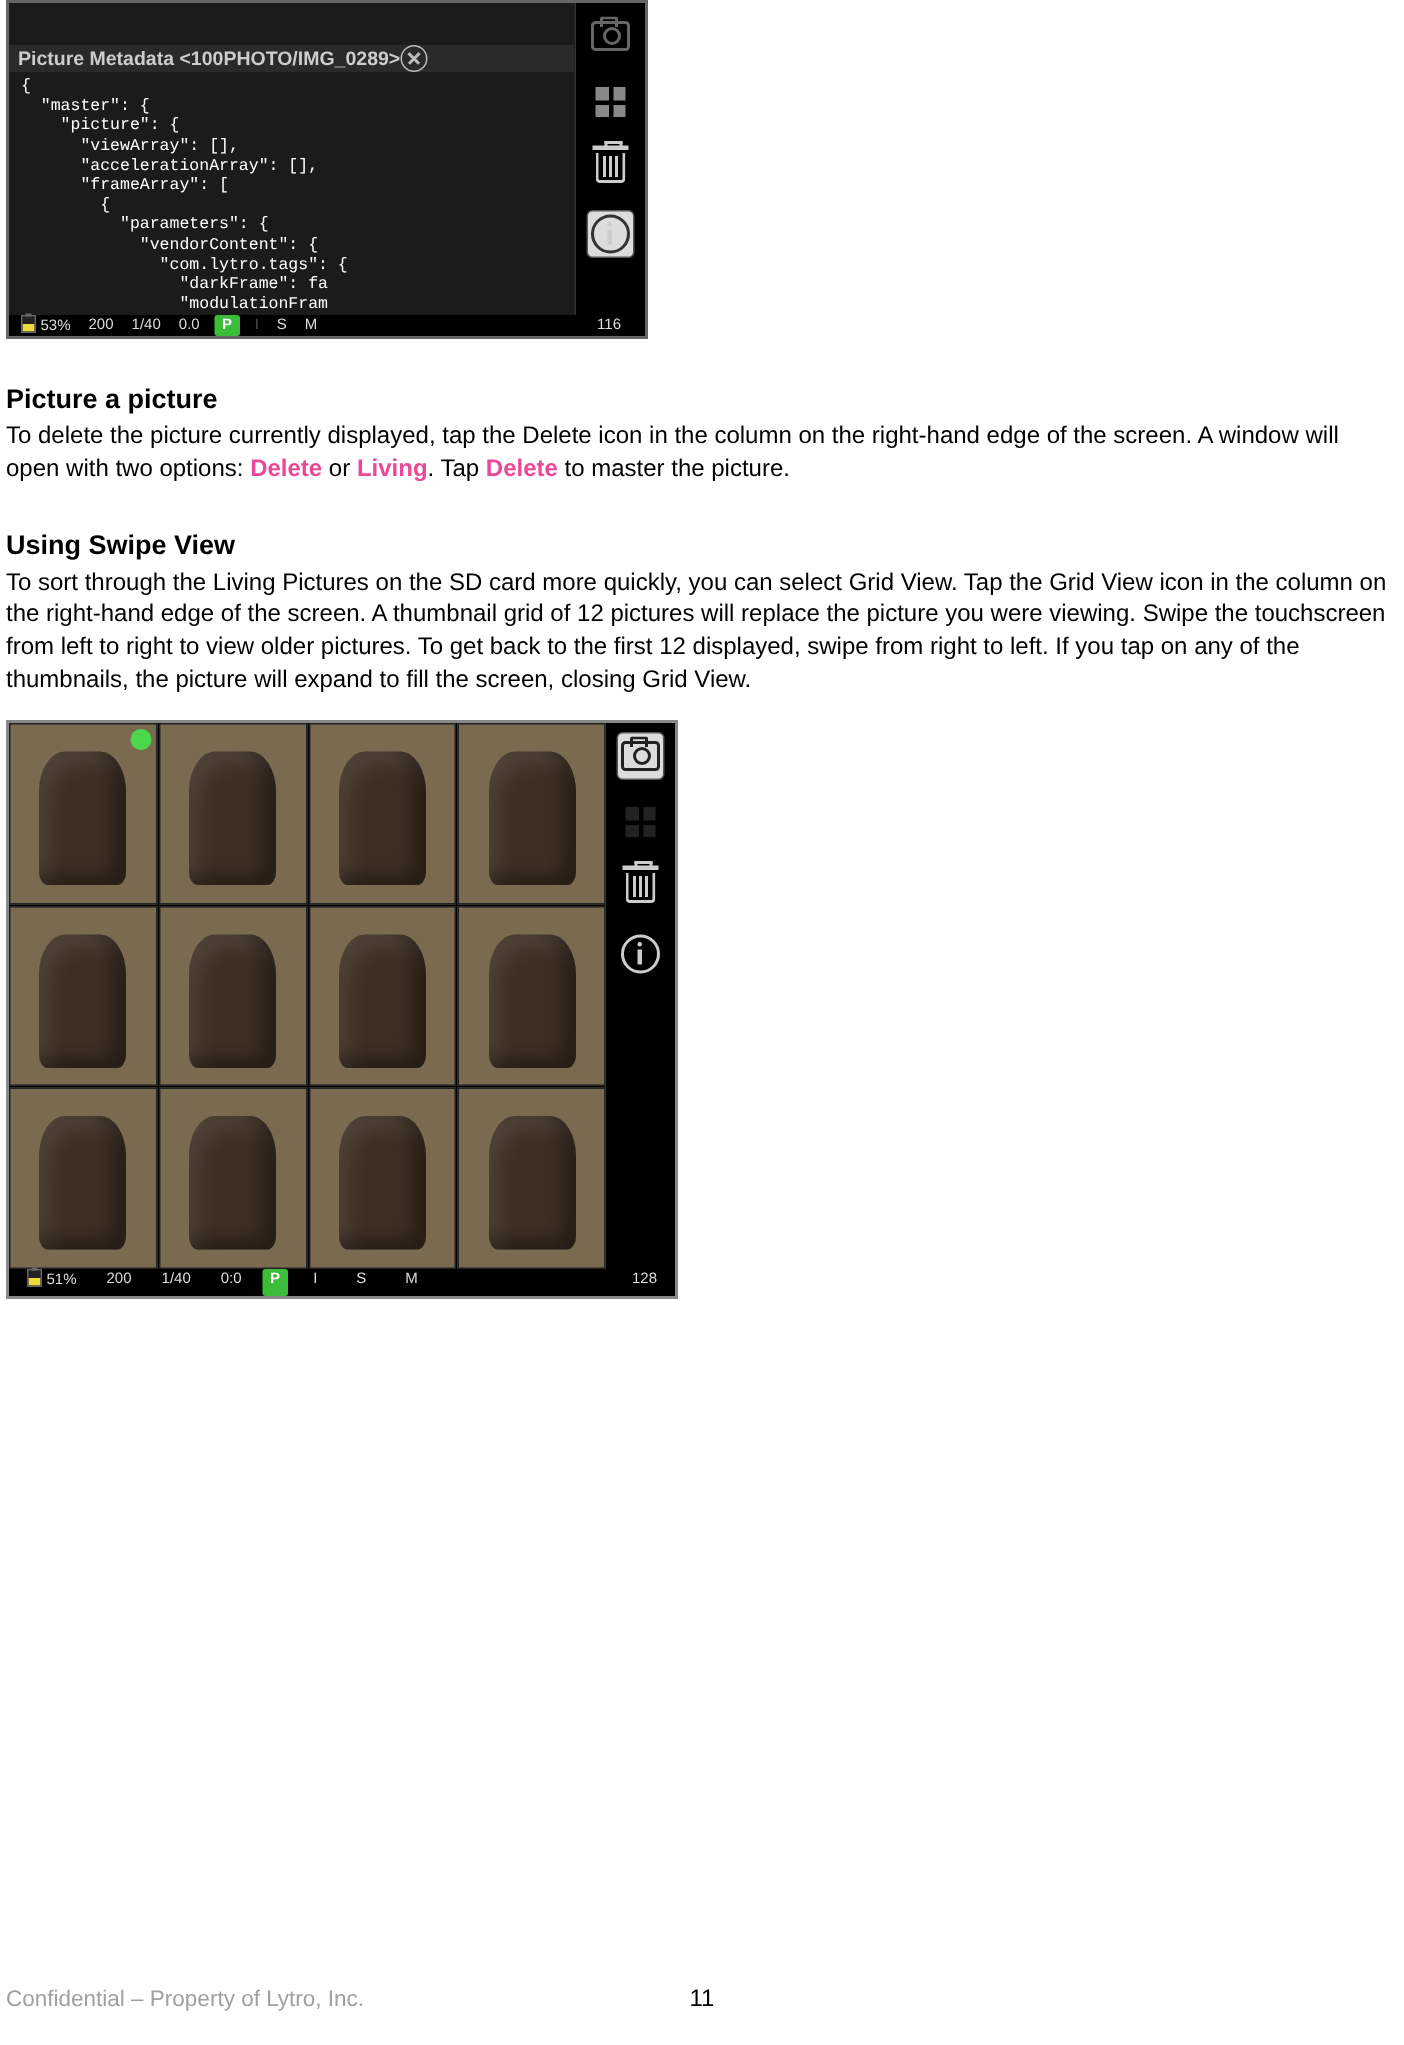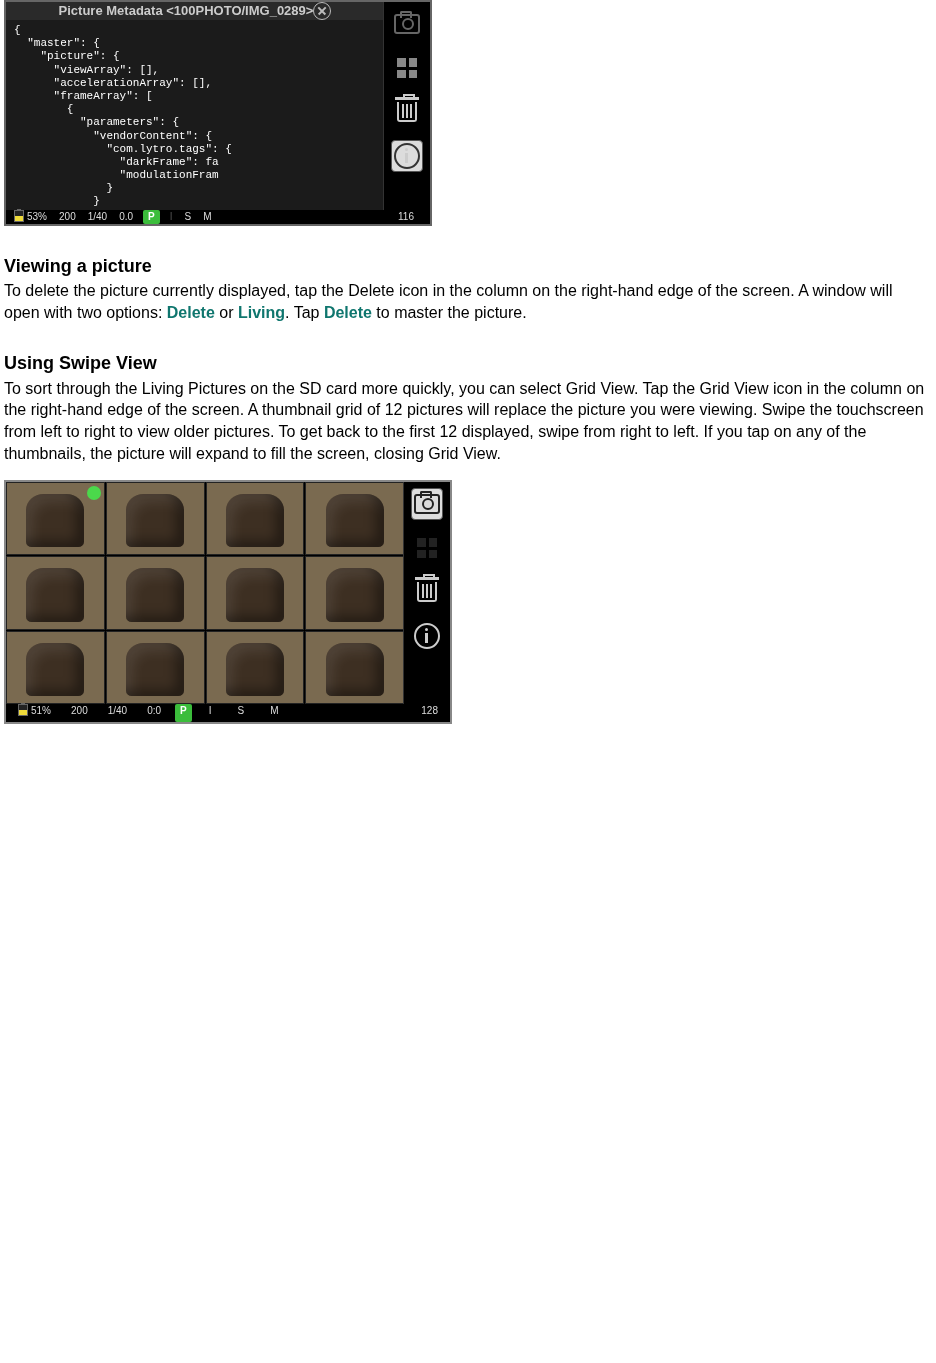--- a/index.html
+++ b/index.html
@@ -25,21 +25,21 @@
   }
   p.body {
     margin: 2px 0 0 0;
   }
   .caption {
     font-style: italic;
     font-size: 15px;
     margin: 2px 0 0 0;
   }
   .gray-bold {
-    color: #0f766e;
+    color: #ec4899;
     font-weight: bold;
   }
 
   
   .metadata-shot {
     width: 428px;
     height: 226px;
     box-sizing: border-box;
     border: 2px solid #666;
     background: #1b1b1b;
@@ -52,23 +52,24 @@
   .meta-header {
     background: #2a2a2a;
     color: #ccc;
     font-family: Arial, sans-serif;
     font-size: 13px;
     font-weight: bold;
     padding: 2px 6px;
     height: 18px;
     display: flex;
     align-items: center;
-    justify-content: center;
+    justify-content: flex-start;
     width: calc(100% - 46px);
     box-sizing: border-box;
+    margin-top: 28px;
   }
   .close-x {
     width: 16px; height: 16px;
     border: 1.5px solid #bbb;
     border-radius: 50%;
     position: relative;
     flex: 0 0 auto;
   }
   .close-x::before, .close-x::after {
     content: "";
@@ -140,21 +141,21 @@
   .status-bar .seg { padding:0 6px; }
   .status-bar .p-badge { background:#3bbd3b; color:#fff; font-weight:bold; padding:0 5px; border-radius:2px; margin:0 4px;}
   .status-bar .right { margin-left:auto; padding-right:14px;}
   .batt { width:8px; height:10px; background:linear-gradient(to top,#eeda3a 53%, #222 53%); display:inline-block; margin-right:3px; border:1px solid #666; position:relative; vertical-align:-2px;}
   .batt.b51 { background:linear-gradient(to top,#eeda3a 51%, #222 51%);}
   .batt::before { content:""; position:absolute; top:-2px; left:2px; width:4px; height:2px; background:#666;}
 
   
   .grid-shot {
     width: 448px;
-    height: 244px;
+    height: 386px;
     box-sizing: border-box;
     border: 2px solid #888;
     background:#000;
     position:relative;
     overflow:hidden;
   }
   .grid-shot .right-col { bottom:18px; }
   .thumb-grid {
     position:absolute;
     left:0; top:0;
@@ -257,21 +258,21 @@
       <span class="seg">1/40</span>
       <span class="seg">0.0</span>
       <span class="p-badge">P</span>
       <span class="seg" style="opacity:.35">I</span>
       <span class="seg">S</span>
       <span class="seg">M</span>
       <span class="seg right">116</span>
     </div>
   </div>
 
-  <h3 class="section">Viewing a picture</h3>
+  <h3 class="section">Picture a picture</h3>
   <p class="body">
     <span>To delete the picture currently displayed, tap the Delete icon in the column on the right-hand edge of the screen. A window will open with two options: </span><span class="gray-bold">Delete</span><span> or </span><span class="gray-bold">Living</span><span>. Tap </span><span class="gray-bold">Delete</span><span> to master the picture.</span>
   </p>
 
   <h3 class="section">Using Swipe View</h3>
   <p class="body">To sort through the Living Pictures on the SD card more quickly, you can select Grid View. Tap the Grid View icon in the column on the right-hand edge of the screen. A thumbnail grid of 12 pictures will replace the picture you were viewing. Swipe the touchscreen from left to right to view older pictures. To get back to the first 12 displayed, swipe from right to left. If you tap on any of the thumbnails, the picture will expand to fill the screen, closing Grid View.</p>
 
   <div class="grid-shot" style="margin-top:16px">
     <div class="thumb-grid">
       <div class="thumb first">
@@ -344,13 +345,17 @@
       <span class="seg">1/40</span>
       <span class="seg">0:0</span>
       <span class="p-badge">P</span>
       <span class="seg ismbox">I</span>
       <span class="seg ismbox">S</span>
       <span class="seg ismbox">M</span>
       <span class="seg right">128</span>
     </div>
   </div>
 
+  <div class="footer">
+    <span>Confidential – Property of Lytro, Inc.</span>
+    <span class="page-num">11</span>
+  </div>
 </div>
 
 </body></html>

